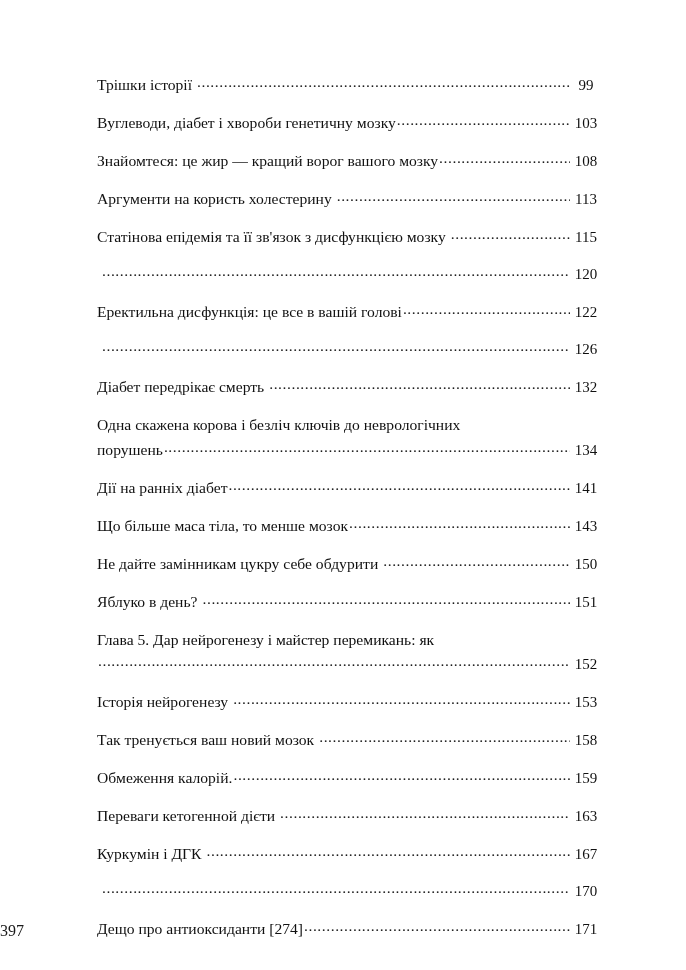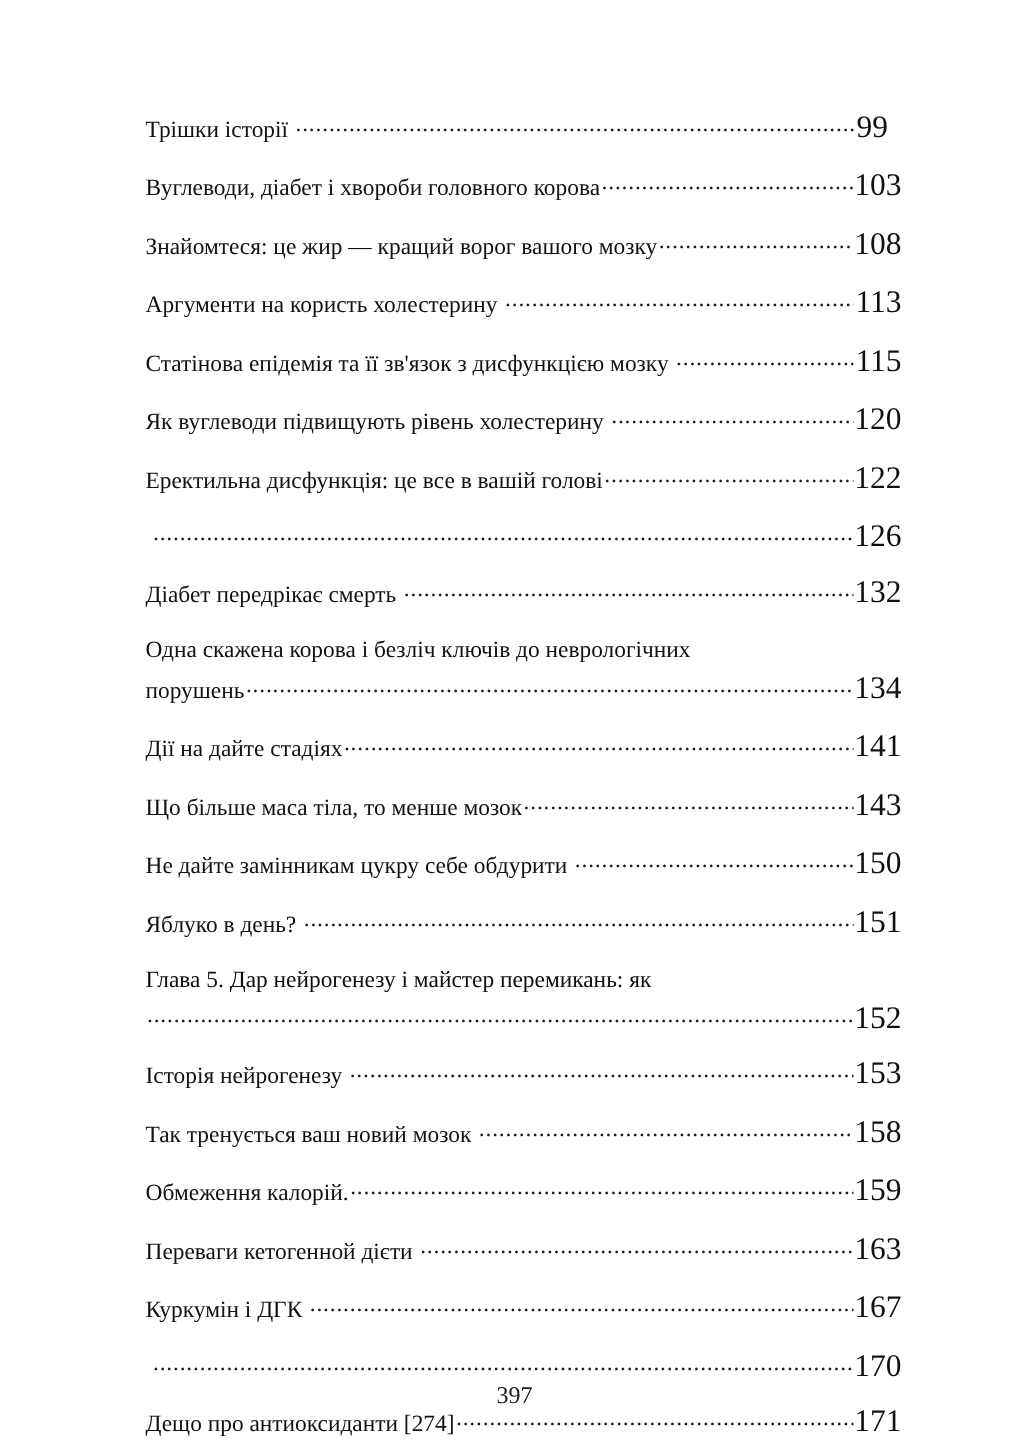--- a/index.html
+++ b/index.html
@@ -93,40 +93,39 @@
     bottom: 0;
     white-space: nowrap;
     letter-spacing: 0.55px;
     font-size: 15.6px;
     line-height: 1em;
     color: #1a1a1a;
   }
 
   .page-num {
     flex: 0 0 auto;
-    text-align: left;
+    text-align: center;
     min-width: 30px;
     white-space: nowrap;
-    font-size: 21px;
+    font-size: 15px;
     color: #111111;
   }
 
   
   .toc-entry.chapter .entry-title,
   .toc-entry.chapter .entry-head,
   .toc-entry.chapter .page-num {
     color: #0d0d0d;
   }
 
   .folio {
     position: absolute;
     left: 0;
     top: 906px;
     width: 686px;
-    text-align: center;
     font-size: 16px;
     color: #1a1a1a;
     font-family: "Liberation Serif", "DejaVu Serif", serif;
   }
 </style>
 </head>
 <body>
 
 <div class="page">
 
@@ -136,21 +135,21 @@
           <div class="entry-line">
             <span class="entry-title">Трішки історії</span>
             <span class="leader" style="margin-left: 5px;"></span>
             <span class="page-num">99</span>
           </div>
         </div>
       </div>
       <div class="toc-entry">
         <div class="entry-body">
           <div class="entry-line">
-            <span class="entry-title">Вуглеводи, діабет і хвороби головного корова</span>
+            <span class="entry-title">Вуглеводи, діабет і хвороби генетичну мозку</span>
             <span class="leader"></span>
             <span class="page-num">103</span>
           </div>
         </div>
       </div>
       <div class="toc-entry">
         <div class="entry-body">
           <div class="entry-line">
             <span class="entry-title">Знайомтеся: це жир — кращий ворог вашого мозку</span>
             <span class="leader"></span>
@@ -172,21 +171,20 @@
           <div class="entry-line">
             <span class="entry-title">Статінова епідемія та її зв'язок з дисфункцією мозку</span>
             <span class="leader" style="margin-left: 5px;"></span>
             <span class="page-num">115</span>
           </div>
         </div>
       </div>
       <div class="toc-entry">
         <div class="entry-body">
           <div class="entry-line">
-            <span class="entry-title">Як вуглеводи підвищують рівень холестерину</span>
             <span class="leader" style="margin-left: 5px;"></span>
             <span class="page-num">120</span>
           </div>
         </div>
       </div>
       <div class="toc-entry">
         <div class="entry-body">
           <div class="entry-line">
             <span class="entry-title">Еректильна дисфункція: це все в вашій голові</span>
             <span class="leader"></span>
@@ -217,21 +215,21 @@
           <div class="entry-line">
             <span class="entry-title">порушень</span>
             <span class="leader"></span>
             <span class="page-num">134</span>
           </div>
         </div>
       </div>
       <div class="toc-entry">
         <div class="entry-body">
           <div class="entry-line">
-            <span class="entry-title">Дії на дайте стадіях</span>
+            <span class="entry-title">Дії на ранніх діабет</span>
             <span class="leader"></span>
             <span class="page-num">141</span>
           </div>
         </div>
       </div>
       <div class="toc-entry">
         <div class="entry-body">
           <div class="entry-line">
             <span class="entry-title">Що більше маса тіла, то менше мозок</span>
             <span class="leader"></span>

